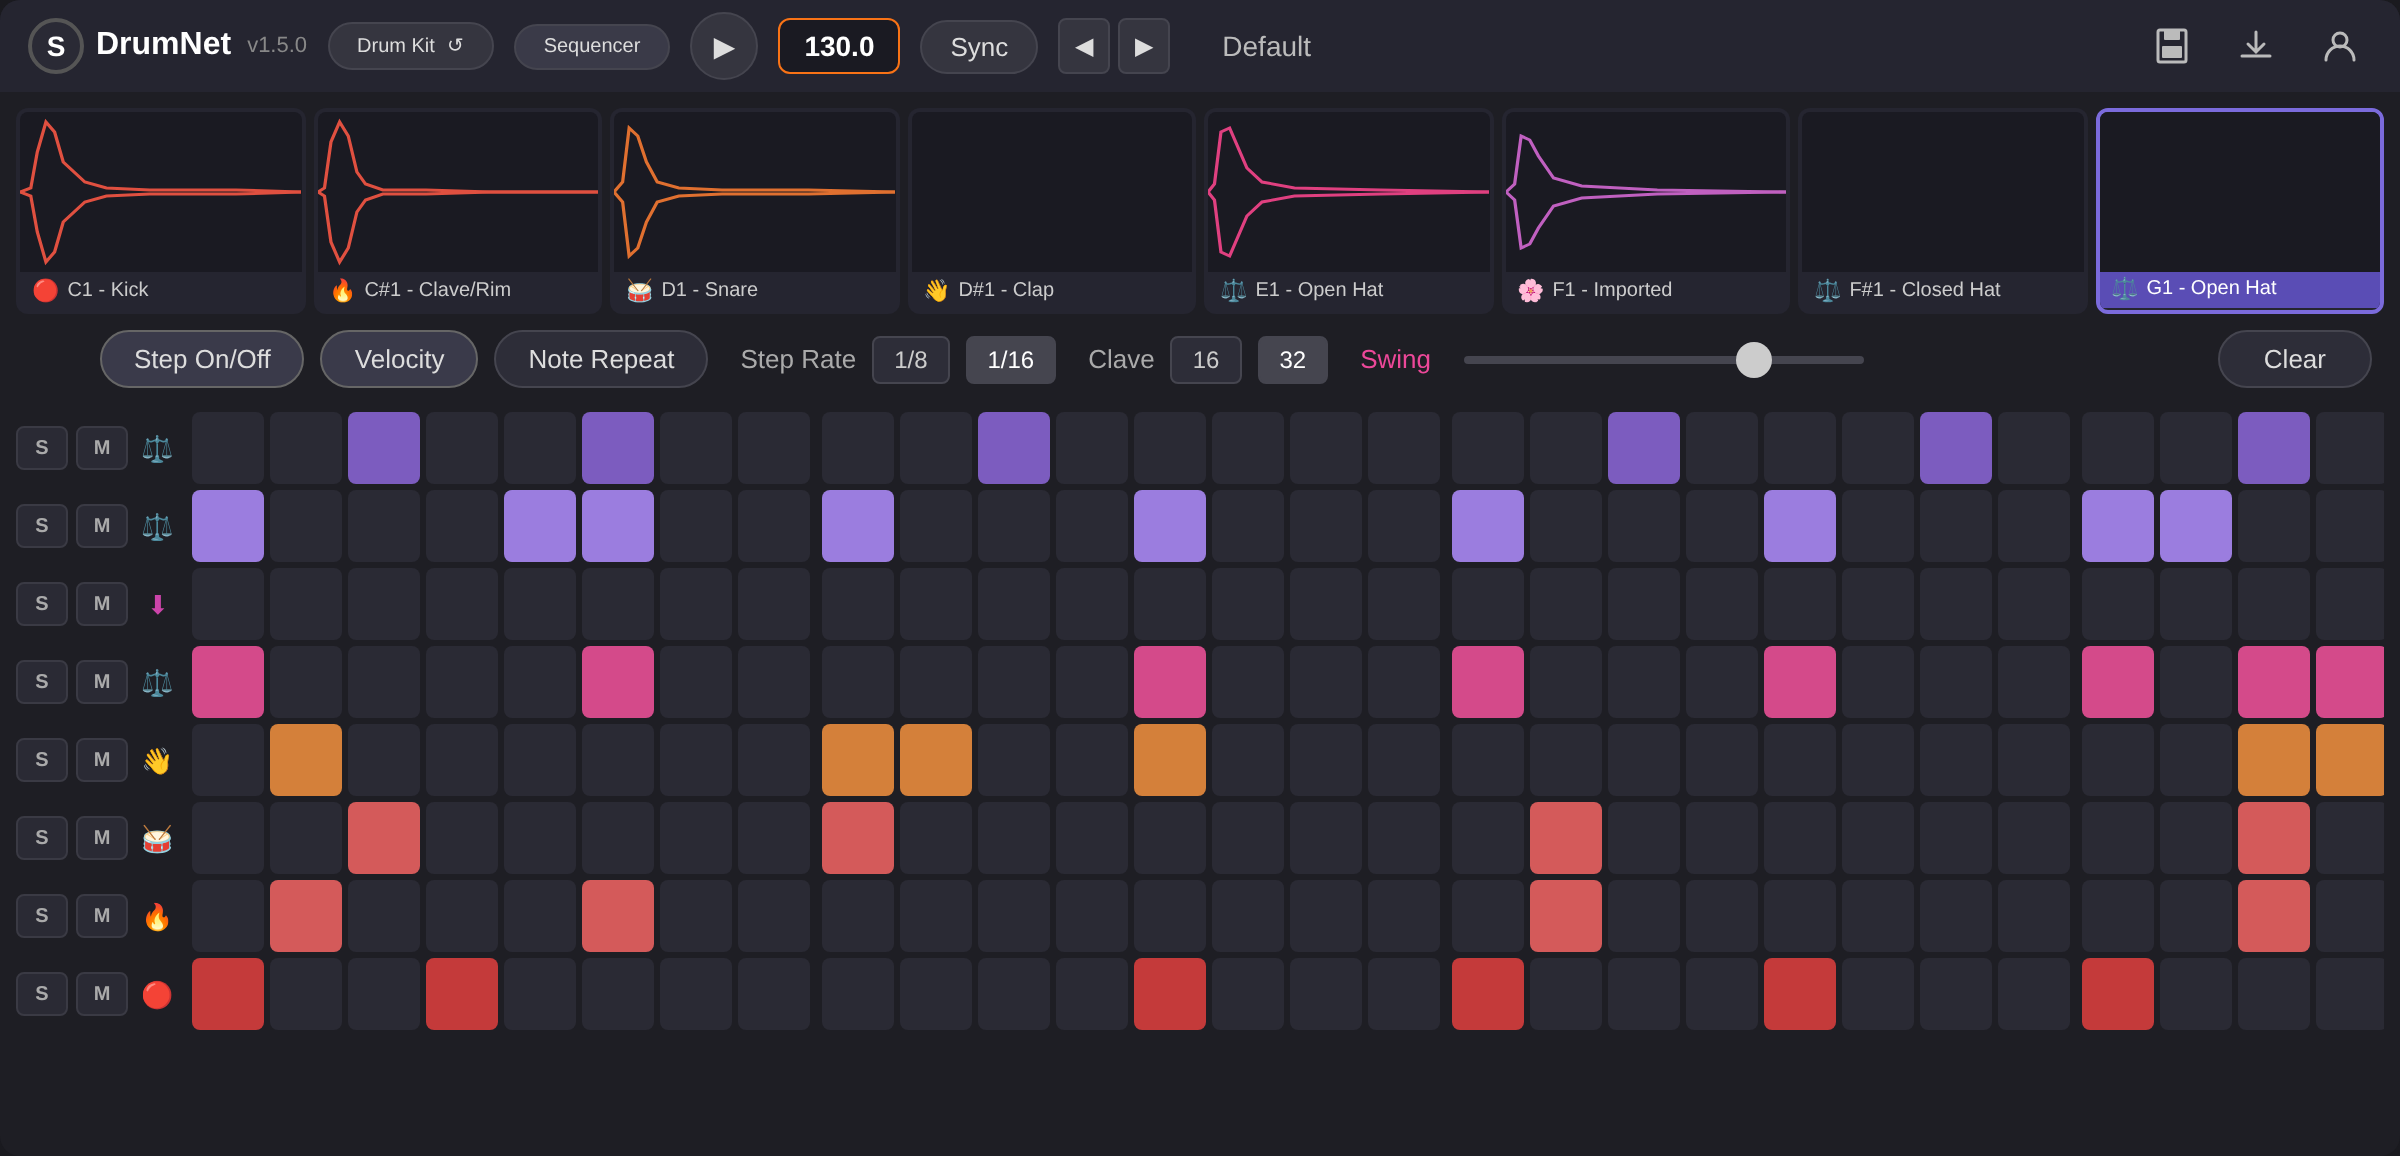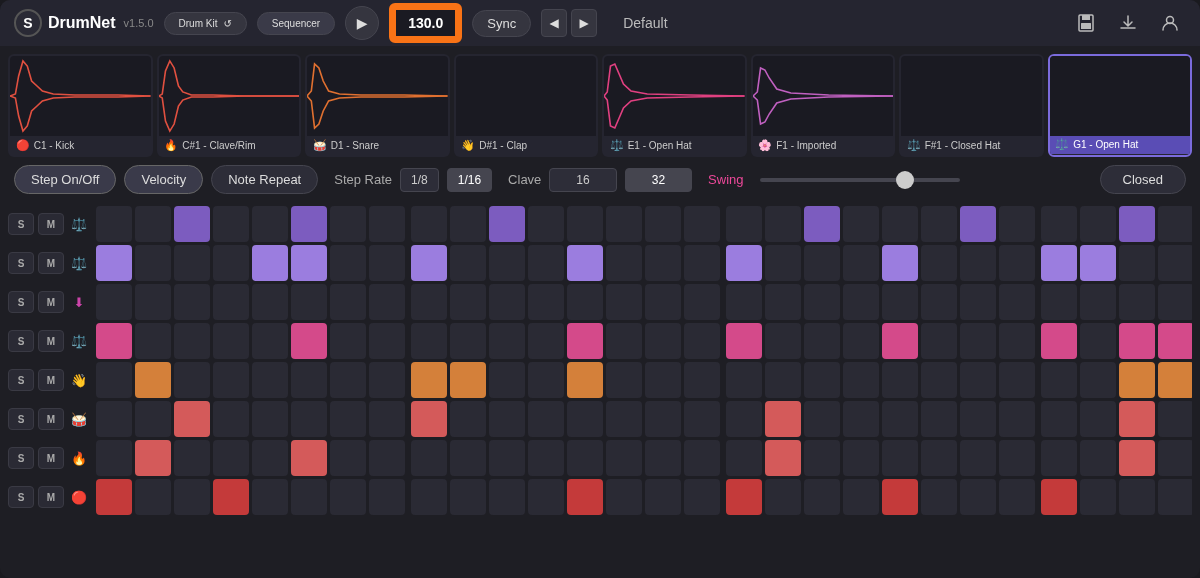--- a/index.html
+++ b/index.html
@@ -66,21 +66,21 @@
       width: 34px; height: 34px;
       background: #35353f;
       border: 1px solid #45454f;
       border-radius: 50%;
       cursor: pointer;
       display: flex; align-items: center; justify-content: center;
       color: #ddd; font-size: 14px;
     }
     .bpm-display {
       background: #1a1a22;
-      border: 7px solid #f97316;
+      border: 1px solid #f97316;
       border-radius: 6px;
       padding: 5px 12px;
       font-size: 14px;
       color: #fff;
       font-weight: 600;
     }
     .sync-btn {
       background: #35353f;
       border: 1px solid #45454f;
       border-radius: 20px;
@@ -151,20 +151,21 @@
     
     .waveform-svg { width: 100%; height: 100%; }
 
     
     .controls-bar {
       display: flex;
       align-items: center;
       padding: 8px 14px;
       gap: 8px;
       flex-shrink: 0;
+      margin-left: 36px;
     }
     .ctrl-btn {
       background: #2d2d38;
       border: 1px solid #45454f;
       border-radius: 20px;
       color: #ddd;
       padding: 6px 16px;
       font-size: 13px;
       cursor: pointer;
     }
@@ -188,21 +189,21 @@
     }
     .rate-btn.active {
       background: #45454f;
       color: #fff;
     }
     .length-btn {
       background: #2d2d38;
       border: 1px solid #45454f;
       border-radius: 4px;
       color: #ccc;
-      padding: 4px 26px;
+      padding: 4px 10px;
       font-size: 12px;
       cursor: pointer;
       text-align: right;
     }
     .length-btn.active {
       background: #45454f;
       color: #fff;
     }
     .swing-label { font-size: 13px; color: #ec4899; margin-left: 8px; }
     .swing-slider {
@@ -451,21 +452,21 @@
     <button class="ctrl-btn active">Velocity</button>
     <button class="ctrl-btn">Note Repeat</button>
     <span class="ctrl-label">Step Rate</span>
     <button class="rate-btn">1/8</button>
     <button class="rate-btn active">1/16</button>
     <span class="ctrl-label">Clave</span>
     <button class="length-btn">16</button>
     <button class="length-btn active">32</button>
     <span class="swing-label">Swing</span>
     <input type="range" class="swing-slider" value="75" min="0" max="100" style="">
-    <button class="clear-btn">Closed</button>
+    <button class="clear-btn">Clear</button>
   </div>
 
   <div class="sequencer">
     <div class="track-controls">
 
       <div class="track-ctrl-row">
         <button class="sm-btn">S</button>
         <button class="sm-btn">M</button>
         <div class="track-icon" style="color:#9b7ddf;">⚖️</div>
       </div>

